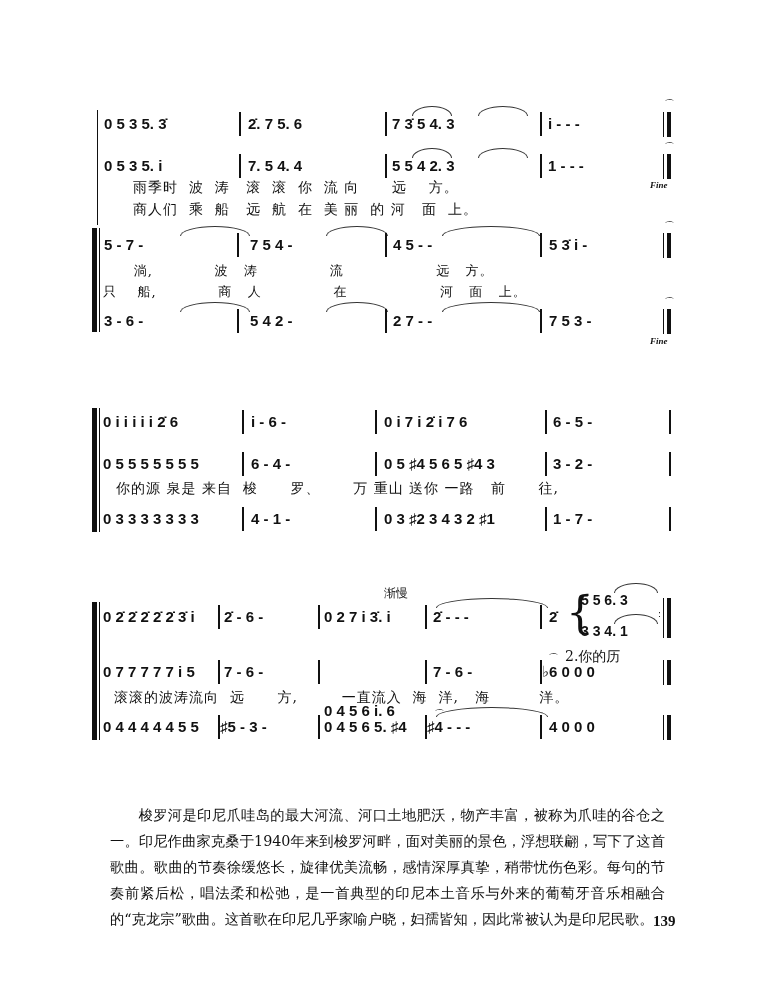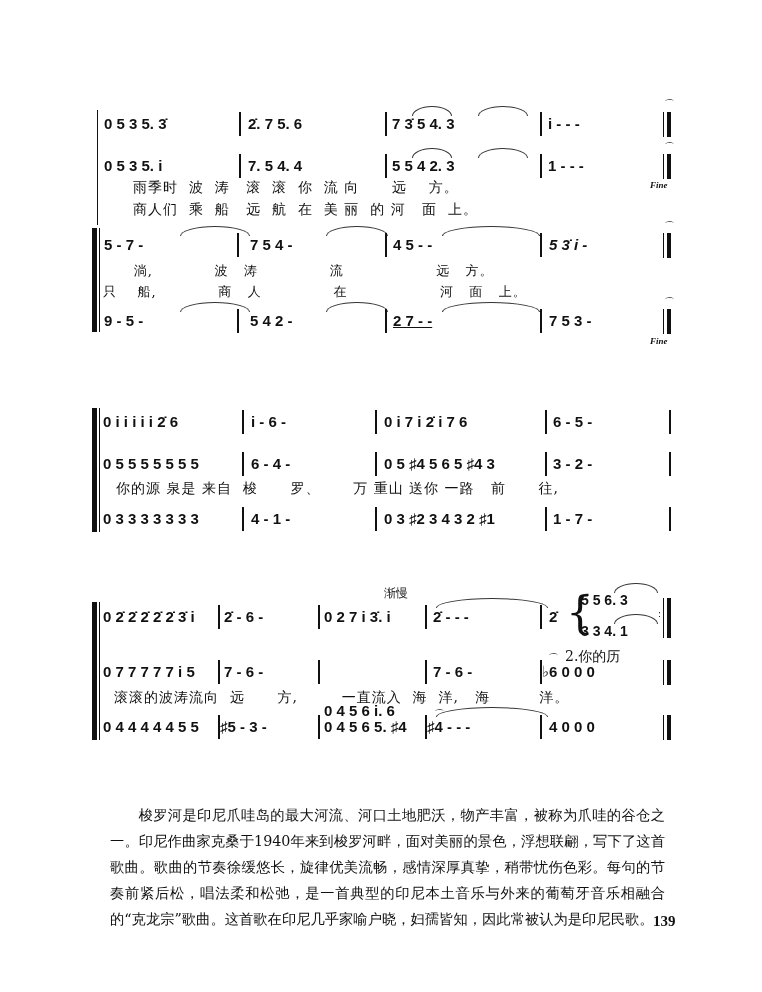--- a/index.html
+++ b/index.html
@@ -65,36 +65,36 @@
   <div class="thin" style="left:99px;top:228px;height:104px;"></div>
   <div class="arc" style="left:180px;top:226px;width:68px;"></div>
   <div class="arc" style="left:326px;top:226px;width:60px;"></div>
   <div class="arc" style="left:442px;top:226px;width:96px;"></div>
   <div class="note" style="left:104px;top:236px;">5   -   7   -</div>
   <div class="bar" style="left:237px;top:233px;height:24px;"></div>
   <div class="note" style="left:250px;top:236px;">7   5   4   -</div>
   <div class="bar" style="left:385px;top:233px;height:24px;"></div>
   <div class="note" style="left:393px;top:236px;">4     5   -   -</div>
   <div class="bar" style="left:540px;top:233px;height:24px;"></div>
-  <div class="note" style="left:549px;top:236px;font-style:italic;">5   3̇   i   -</div>
+  <div class="note" style="left:549px;top:236px;">5   3̇   i   -</div>
   <div class="fermata" style="left:664px;top:222px;">⌒</div>
   <div class="thin" style="left:663px;top:233px;height:25px;"></div>
   <div class="thick" style="left:667px;top:233px;height:25px;"></div>
 
   <div class="lyric" style="left:103px;top:262px;font-size:13px;">      淌,            波   涛              流                  远   方。</div>
   <div class="lyric" style="left:103px;top:283px;font-size:13px;">只    船,            商   人              在                  河   面   上。</div>
 
   <div class="arc" style="left:180px;top:302px;width:68px;"></div>
   <div class="arc" style="left:326px;top:302px;width:60px;"></div>
   <div class="arc" style="left:442px;top:302px;width:96px;"></div>
-  <div class="note" style="left:104px;top:312px;">9   -   5   -</div>
+  <div class="note" style="left:104px;top:312px;">3   -   6   -</div>
   <div class="bar" style="left:237px;top:309px;height:24px;"></div>
   <div class="note" style="left:250px;top:312px;">5   4   2   -</div>
   <div class="bar" style="left:385px;top:309px;height:24px;"></div>
-  <div class="note" style="left:393px;top:312px;text-decoration:underline;">2     7   -   -</div>
+  <div class="note" style="left:393px;top:312px;">2     7   -   -</div>
   <div class="bar" style="left:540px;top:309px;height:24px;"></div>
   <div class="note" style="left:549px;top:312px;">7   5   3   -</div>
   <div class="fermata" style="left:664px;top:298px;">⌒</div>
   <div class="thin" style="left:663px;top:309px;height:25px;"></div>
   <div class="thick" style="left:667px;top:309px;height:25px;"></div>
   <div class="fine" style="left:650px;top:336px;">Fine</div>
 </div>
 
 <div>
   <div class="brace" style="left:92px;top:408px;height:124px;"></div>

